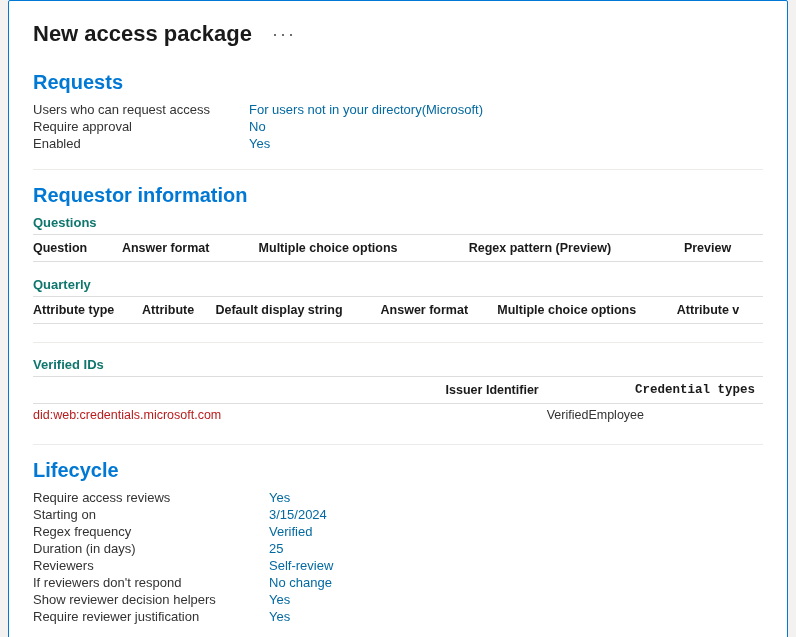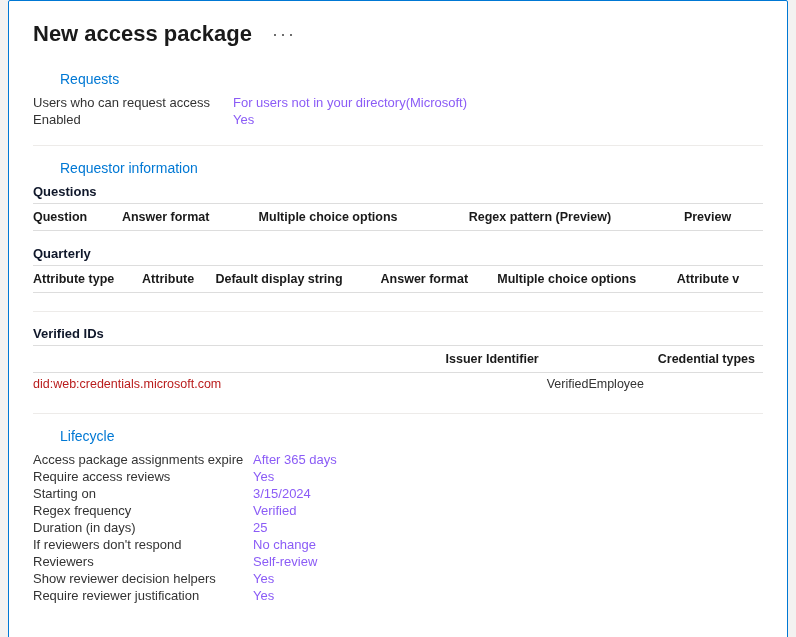--- a/index.html
+++ b/index.html
@@ -32,48 +32,47 @@
       color: #1a1a1a;
     }
     .more-icon {
       color: #555;
       font-size: 18px;
       letter-spacing: 2px;
       cursor: pointer;
     }
     .section-label {
       color: #0078d4;
-      font-size: 14px;
-      font-weight: 400;
+      font-size: 20px;
+      font-weight: 700;
       margin-bottom: 8px;
-      margin-left: 27px;
     }
     .info-block {
       margin-bottom: 18px;
     }
     .info-row {
       display: flex;
-      gap: 0;
+      gap: 16px;
       margin-bottom: 2px;
     }
     .info-key {
       min-width: 200px;
       color: #333;
       font-weight: 500;
     }
     .info-val {
-      color: #8b5cf6;
+      color: #0369a1;
     }
     .table-section {
       margin-bottom: 18px;
     }
     .table-title {
       font-size: 13px;
       font-weight: 600;
-      color: #0f172a;
+      color: #0f766e;
       margin-bottom: 4px;
     }
     table {
       width: 100%;
       border-collapse: collapse;
       font-size: 12.5px;
     }
     thead tr {
       border-top: 1px solid #ddd;
       border-bottom: 1px solid #ddd;
@@ -123,20 +122,24 @@
 
   <div class="info-block">
     <div class="section-label">Requests</div>
     <div>
 
     <div class="info-row">
           <span class="info-key">Users who can request access</span>
           <span class="info-val">For users not in your directory(Microsoft)</span>
         </div>
         <div class="info-row">
+          <span class="info-key">Require approval</span>
+          <span class="info-val">No</span>
+        </div>
+        <div class="info-row">
           <span class="info-key">Enabled</span>
           <span class="info-val">Yes</span>
         </div>
       </div>
   </div>
 
   <hr class="divider">
 
   <div class="table-section">
     <div class="section-label">Requestor information</div>
@@ -179,67 +182,63 @@
 
   <hr class="divider">
 
   <div class="verified-section">
     <div class="table-title">Verified IDs</div>
     <table class="verified-table">
       <thead>
         <tr>
 
         <th style="min-width: 380px;">Issuer Identifier</th>
-            <th style="min-width: 160px;">Credential types</th>
+            <th style="min-width: 160px; font-family: Liberation Mono, monospace;">Credential types</th>
           </tr>
       </thead>
       <tbody>
           <tr>
             <td><a class="link" href="#">did:web:credentials.microsoft.com</a></td>
             <td>VerifiedEmployee</td>
           </tr>
         </tbody>
     </table>
   </div>
 
   <hr class="divider">
 
   <div class="info-block lifecycle-section">
     <div class="section-label">Lifecycle</div>
     <div>
 
-    <div class="info-row">
-          <span class="info-key">Access package assignments expire</span>
-          <span class="info-val">After 365 days</span>
-        </div>
         <div class="info-row">
           <span class="info-key">Require access reviews</span>
           <span class="info-val">Yes</span>
         </div>
         <div class="info-row">
           <span class="info-key">Starting on</span>
           <span class="info-val">3/15/2024</span>
         </div>
         <div class="info-row">
           <span class="info-key">Regex frequency</span>
           <span class="info-val">Verified</span>
         </div>
         <div class="info-row">
           <span class="info-key">Duration (in days)</span>
           <span class="info-val">25</span>
         </div>
         <div class="info-row">
+          <span class="info-key">Reviewers</span>
+          <span class="info-val">Self-review</span>
+        </div>
+        <div class="info-row">
           <span class="info-key">If reviewers don't respond</span>
           <span class="info-val">No change</span>
         </div>
         <div class="info-row">
-          <span class="info-key">Reviewers</span>
-          <span class="info-val">Self-review</span>
-        </div>
-        <div class="info-row">
           <span class="info-key">Show reviewer decision helpers</span>
           <span class="info-val">Yes</span>
         </div>
         <div class="info-row">
           <span class="info-key">Require reviewer justification</span>
           <span class="info-val">Yes</span>
         </div>
       </div>
   </div>
 

